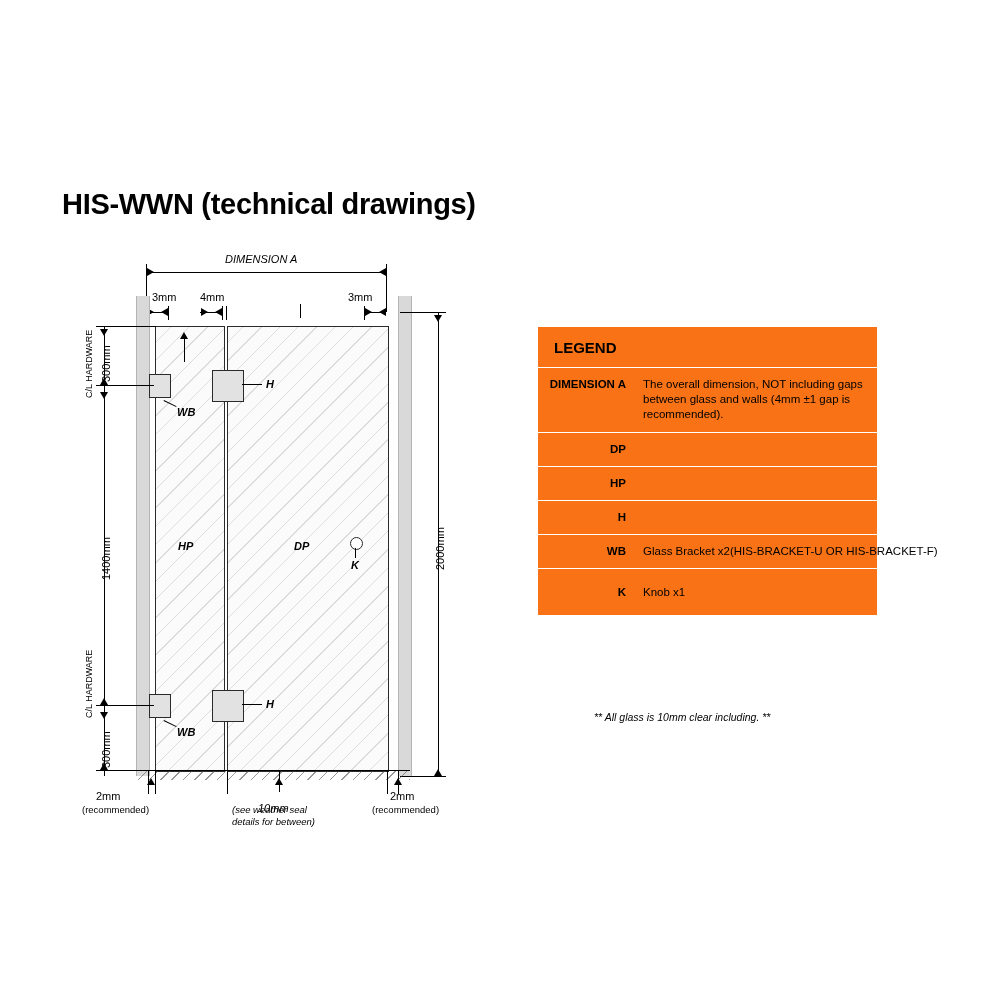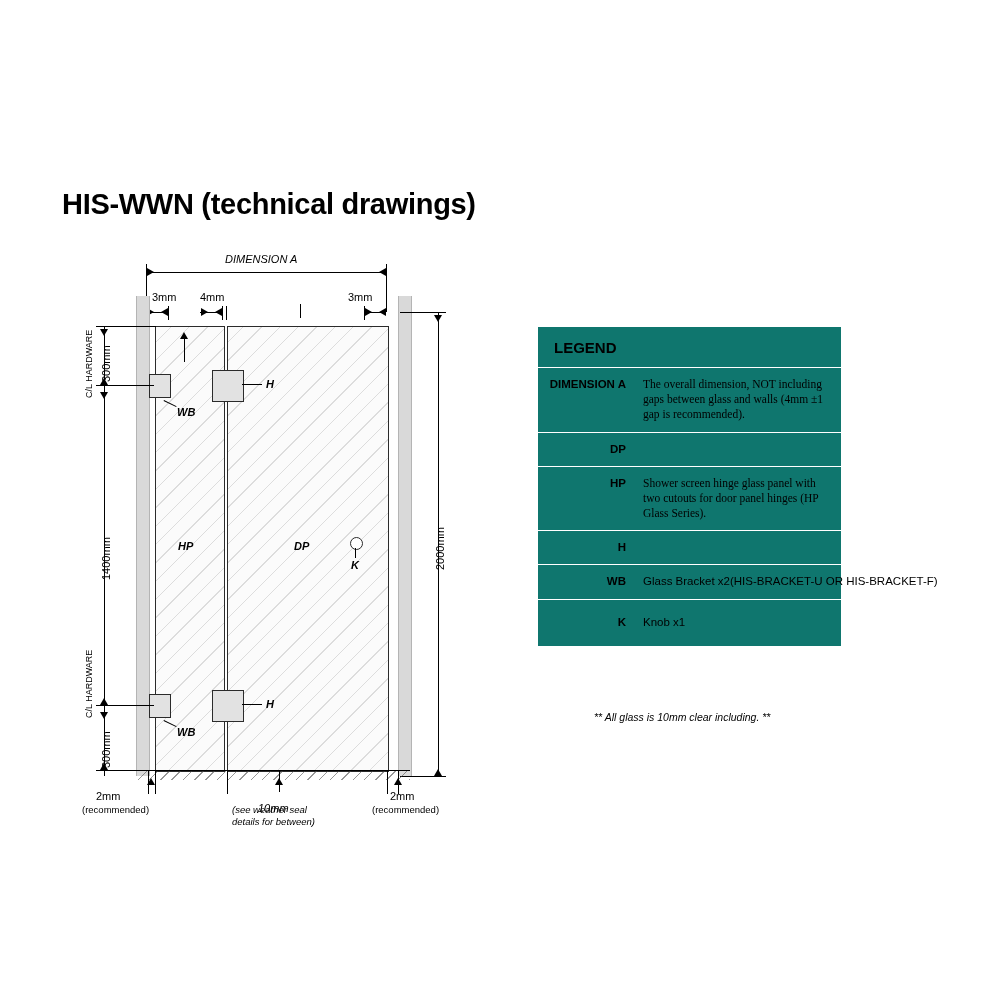--- a/index.html
+++ b/index.html
@@ -118,22 +118,22 @@
   .ah-l { border-top: 4px solid transparent; border-bottom: 4px solid transparent; border-right: 7px solid #000; }
   .ah-r { border-top: 4px solid transparent; border-bottom: 4px solid transparent; border-left: 7px solid #000; }
   .ah-u { border-left: 4px solid transparent; border-right: 4px solid transparent; border-bottom: 7px solid #000; }
   .ah-d { border-left: 4px solid transparent; border-right: 4px solid transparent; border-top: 7px solid #000; }
 
   
   .legend {
     position: absolute;
     left: 538px;
     top: 327px;
-    width: 303px;
-    background: #0f766e;
+    width: 339px;
+    background: #f97316;
     font-size: 11.5px;
   }
   .legend-title {
     padding: 12px 16px 11px 16px;
     font-size: 15px;
     font-weight: bold;
     border-bottom: 1px solid #ffffff;
   }
   .legend-row {
     display: flex;
@@ -148,21 +148,21 @@
     text-align: right;
     font-weight: bold;
     box-sizing: border-box;
     line-height: 1.32;
   }
   .legend-val {
     padding: 9px 8px 9px 9px;
     line-height: 1.32;
     white-space: nowrap;
   }
-  .legend-val.wrap { white-space: normal; font-family: Liberation Serif, serif; }
+  .legend-val.wrap { white-space: normal; }
   .legend-note {
     position: absolute;
     left: 594px;
     top: 711px;
     font-size: 10.5px;
     font-style: italic;
     white-space: nowrap;
   }
 </style>
 </head>
@@ -280,21 +280,20 @@
 
   <div class="legend-row">
     <div class="legend-key">DIMENSION A</div>
     <div class="legend-val wrap">The overall dimension, NOT including gaps between glass and walls (4mm ±1 gap is recommended).</div>
   </div>
   <div class="legend-row">
     <div class="legend-key">DP</div>
   </div>
   <div class="legend-row">
     <div class="legend-key">HP</div>
-    <div class="legend-val wrap">Shower screen hinge glass panel with two cutouts for door panel hinges (HP Glass Series).</div>
   </div>
   <div class="legend-row">
     <div class="legend-key">H</div>
   </div>
   <div class="legend-row">
     <div class="legend-key">WB</div>
     <div class="legend-val">Glass Bracket x2(HIS-BRACKET-U OR HIS-BRACKET-F)</div>
   </div>
   <div class="legend-row" style="min-height:46px; align-items:center;">
     <div class="legend-key">K</div>

